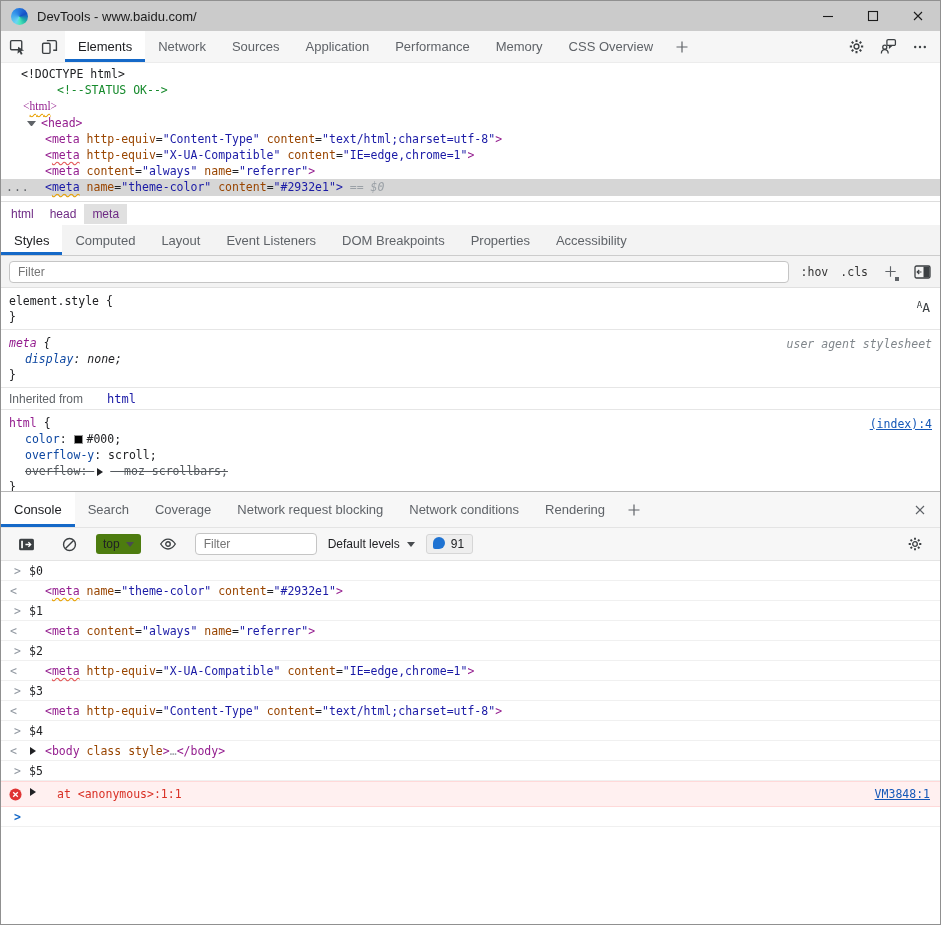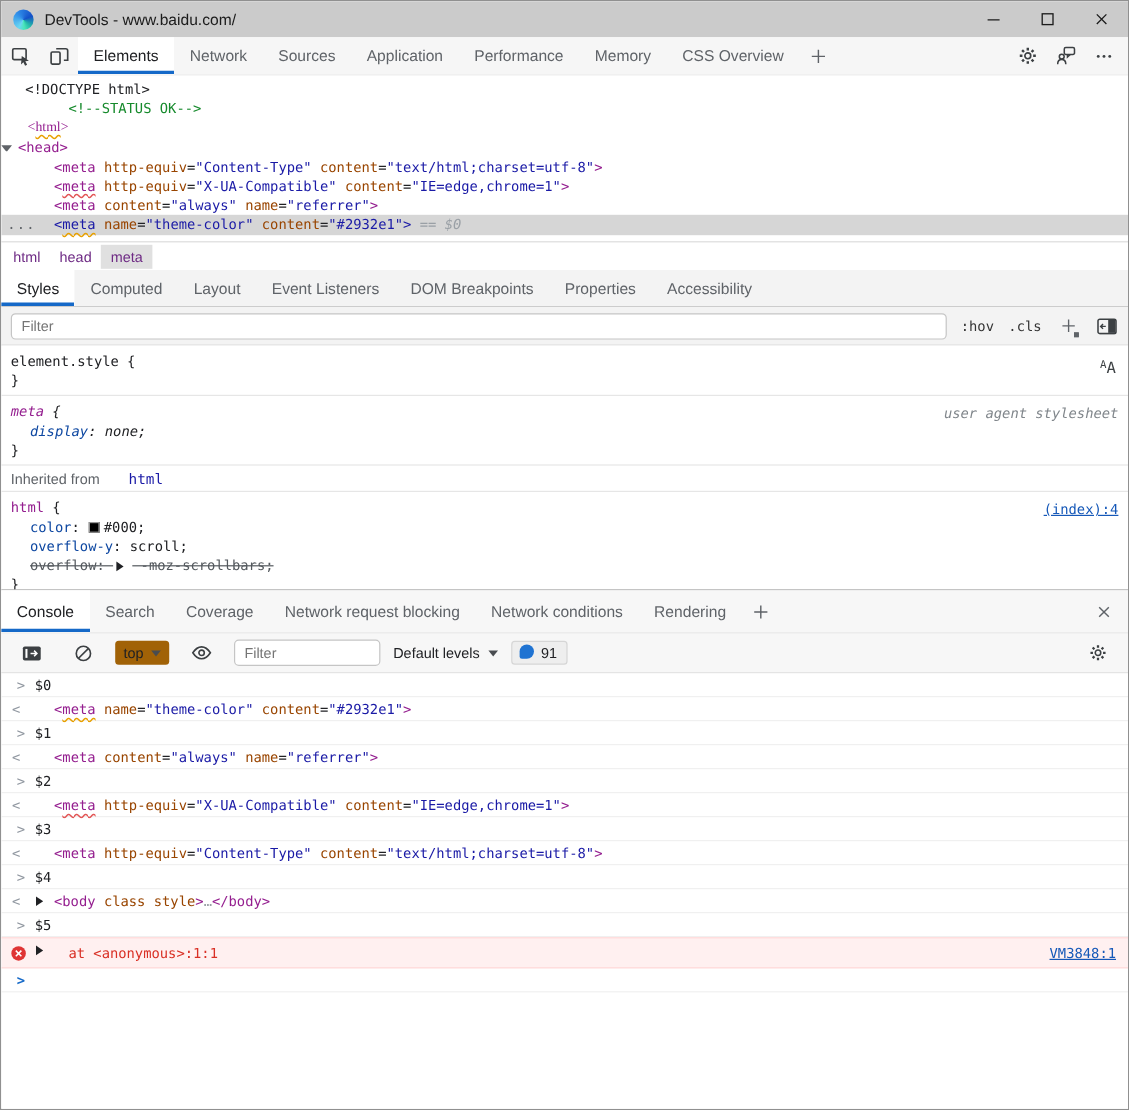--- a/index.html
+++ b/index.html
@@ -72,21 +72,21 @@
   .inherited .node-link{font-family:"DejaVu Sans Mono",monospace;color:#1a1aa6;cursor:pointer}
   .swatch{display:inline-block;width:9px;height:9px;background:#000;border:1px solid #979797;margin:0 3px 0 1px;vertical-align:-1px}
   .font-icon{position:absolute;right:10px;top:12px;color:#3c4043;cursor:pointer;line-height:10px}
   .font-icon .a1{font-size:9px;vertical-align:4px}
   .font-icon .a2{font-size:13px}
 
   
   .console{height:435px;border-top:1px solid #b6b6b6;display:flex;flex-direction:column;background:#fff}
   .console-tabs{height:36px;background:#f7f7f7;border-bottom:1px solid #e4e4e4;display:flex;align-items:stretch;font-size:13px}
   .console-toolbar{height:33px;background:#f7f7f7;border-bottom:1px solid #e4e4e4;display:flex;align-items:center;gap:11px;padding:0 9px;font-size:12px;color:#202124}
-  .chip{background:#a16207;border-radius:3px;padding:3px 7px;display:flex;align-items:center;gap:6px;cursor:default}
+  .chip{background:#4d7c0f;border-radius:3px;padding:3px 7px;display:flex;align-items:center;gap:6px;cursor:default}
   .caret{width:0;height:0;border:4px solid transparent;border-top:5px solid #494c50;transform:translateY(2px)}
   .dd{display:flex;align-items:center;gap:7px;cursor:default}
   .console-toolbar .text-input{width:122px}
   .badge{background:#eee;border:1px solid #d6d6d6;border-radius:3px;padding:2px 8px 2px 6px;display:flex;gap:6px;cursor:default}
   .bubble{width:12px;height:12px;background:#1f73d2;border-radius:50% 50% 50% 2px}
   .console-toolbar .right{margin-left:auto;display:flex}
 
   .console-msgs{flex:1;overflow:hidden;font-family:"DejaVu Sans Mono",monospace;font-size:11.5px;line-height:14px}
   .msg{position:relative;padding:3px 8px 2px 44px;border-bottom:1px solid #f0f0f0;min-height:20px;white-space:pre;color:#202124}
   .msg.in{padding-left:28px}
@@ -177,21 +177,21 @@
           <circle cx="12.8" cy="8" r="1.2"></circle>
         </svg>
     </div>
   </div>
 </div>
 
 <div class="tree" id="tree">
     <div class="t-row" style="padding-left: 20px;"><span class="tk-p">&lt;!DOCTYPE html&gt;</span></div>
     <div class="t-row" style="padding-left: 20px; margin-left: 36px;"><span class="tk-cm">&lt;!--STATUS OK--&gt;</span></div>
     <div class="t-row" style="padding-left: 22px; font-family: Liberation Serif, serif;"><span class="tk-tag">&lt;</span><span class="tk-tag tk-wo">html</span><span class="tk-tag">&gt;</span></div>
-    <div class="t-row" style=""><span class="tri-d"></span><span class="tk-tag">&lt;head&gt;</span></div>
+    <div class="t-row" style="padding-left: 26px;"><span class="tri-d"></span><span class="tk-tag">&lt;head&gt;</span></div>
     <div class="t-row" style="padding-left: 44px;"><span class="tk-tag">&lt;</span><span class="tk-tag">meta</span><span class="tk-p"> </span><span class="tk-attr">http-equiv</span><span class="tk-p">=</span><span class="tk-val">"Content-Type"</span><span class="tk-p"> </span><span class="tk-attr">content</span><span class="tk-p">=</span><span class="tk-val">"text/html;charset=utf-8"</span><span class="tk-tag">&gt;</span></div>
     <div class="t-row" style="padding-left: 44px;"><span class="tk-tag">&lt;</span><span class="tk-tag tk-wr">meta</span><span class="tk-p"> </span><span class="tk-attr">http-equiv</span><span class="tk-p">=</span><span class="tk-val">"X-UA-Compatible"</span><span class="tk-p"> </span><span class="tk-attr">content</span><span class="tk-p">=</span><span class="tk-val">"IE=edge,chrome=1"</span><span class="tk-tag">&gt;</span></div>
     <div class="t-row" style="padding-left: 44px;"><span class="tk-tag">&lt;</span><span class="tk-tag">meta</span><span class="tk-p"> </span><span class="tk-attr">content</span><span class="tk-p">=</span><span class="tk-val">"always"</span><span class="tk-p"> </span><span class="tk-attr">name</span><span class="tk-p">=</span><span class="tk-val">"referrer"</span><span class="tk-tag">&gt;</span></div>
     <div class="t-row sel" style="padding-left: 44px;"><span class="marker">...</span><span class="tk-nv">&lt;</span><span class="tk-nv tk-wo">meta</span><span class="tk-p"> </span><span class="tk-attr">name</span><span class="tk-p">=</span><span class="tk-val">"theme-color"</span><span class="tk-p"> </span><span class="tk-attr">content</span><span class="tk-p">=</span><span class="tk-val">"#2932e1"</span><span class="tk-nv">&gt;</span><span class="tk-dim tk-it"> == $0</span></div>
   </div>
 
 <div class="breadcrumb">
     <span class="crumb">html</span>
     <span class="crumb">head</span>
     <span class="crumb active">meta</span>

